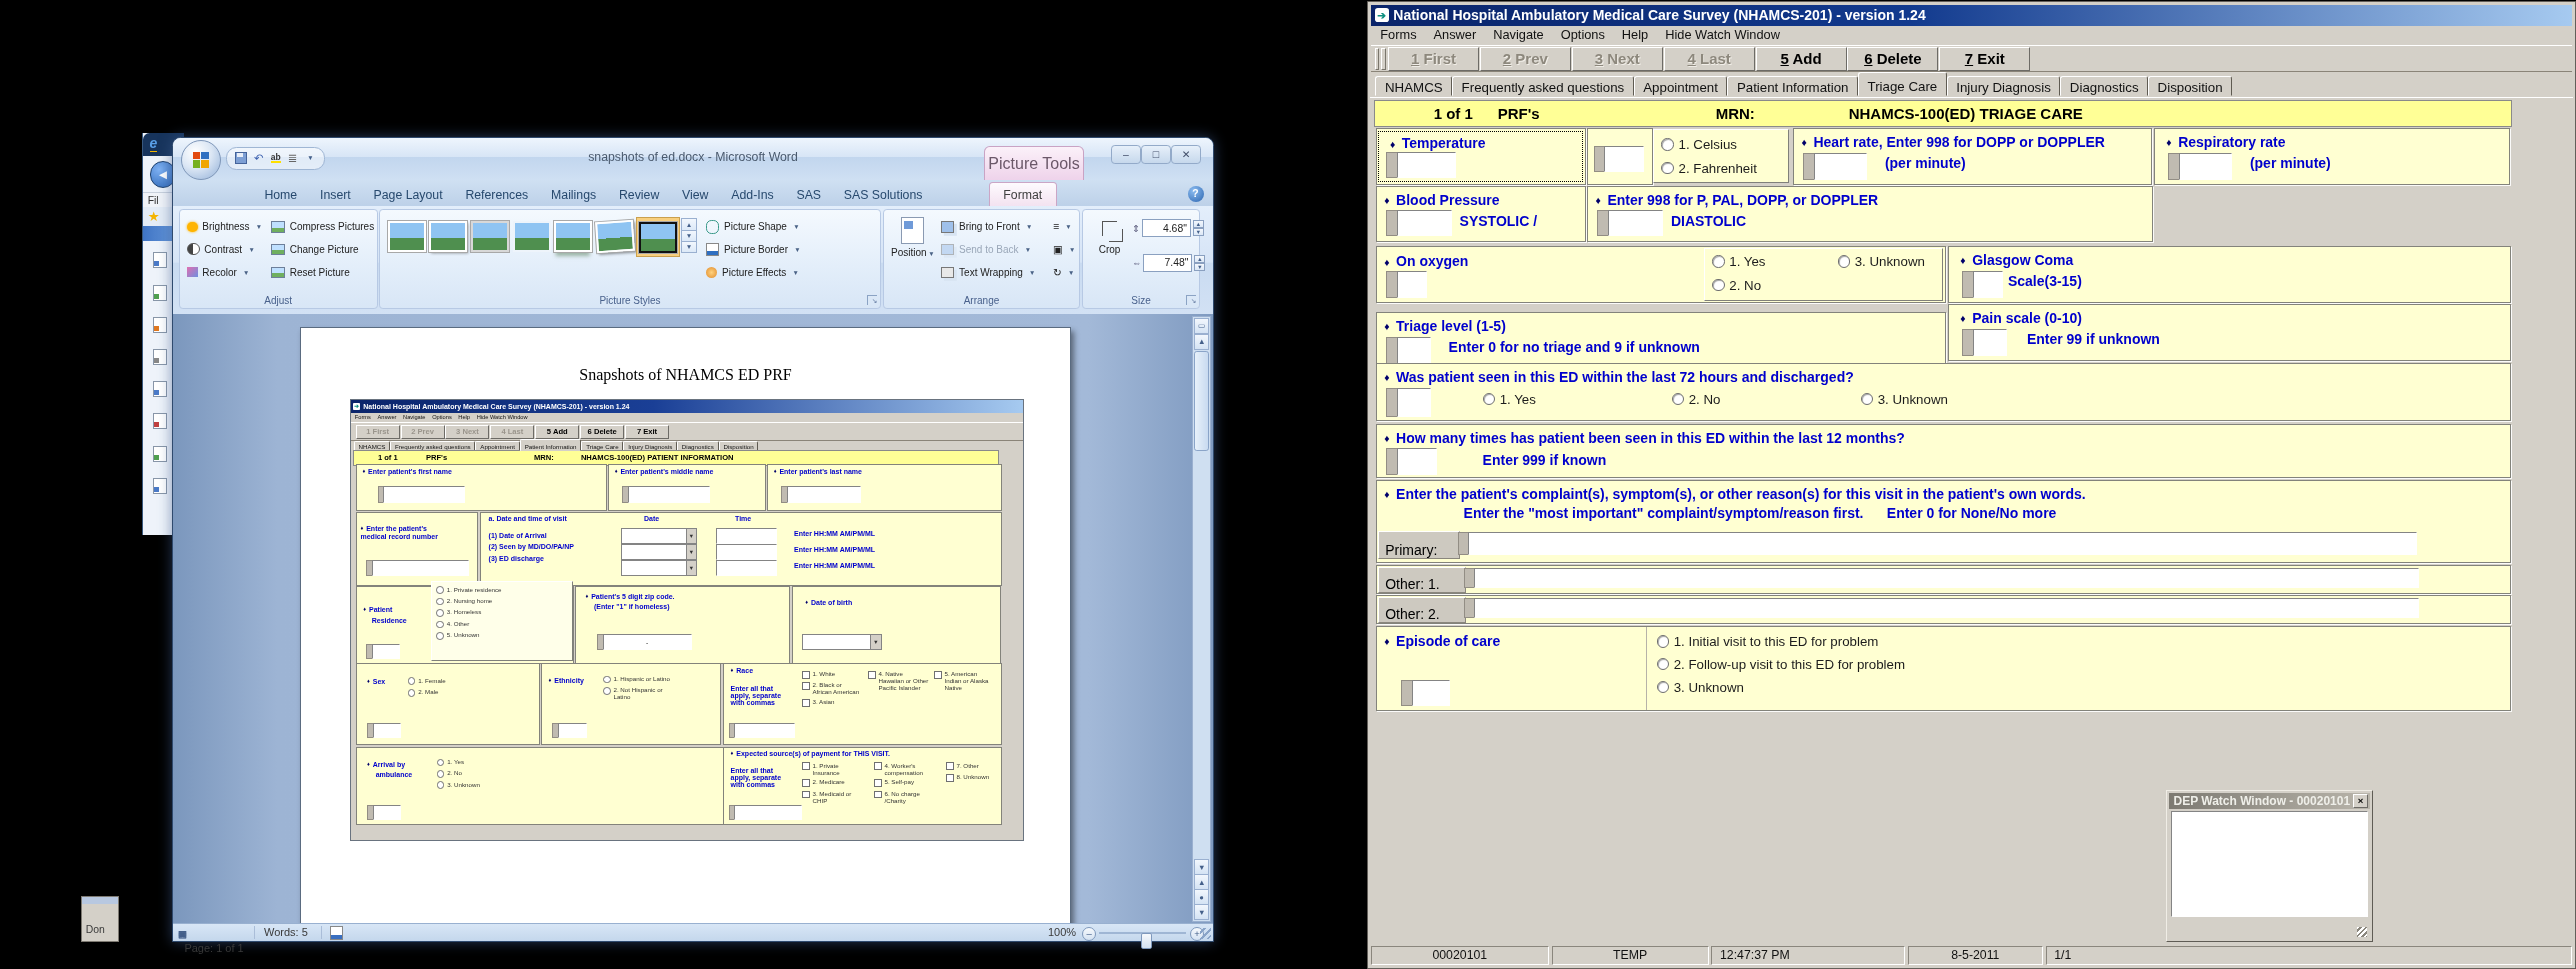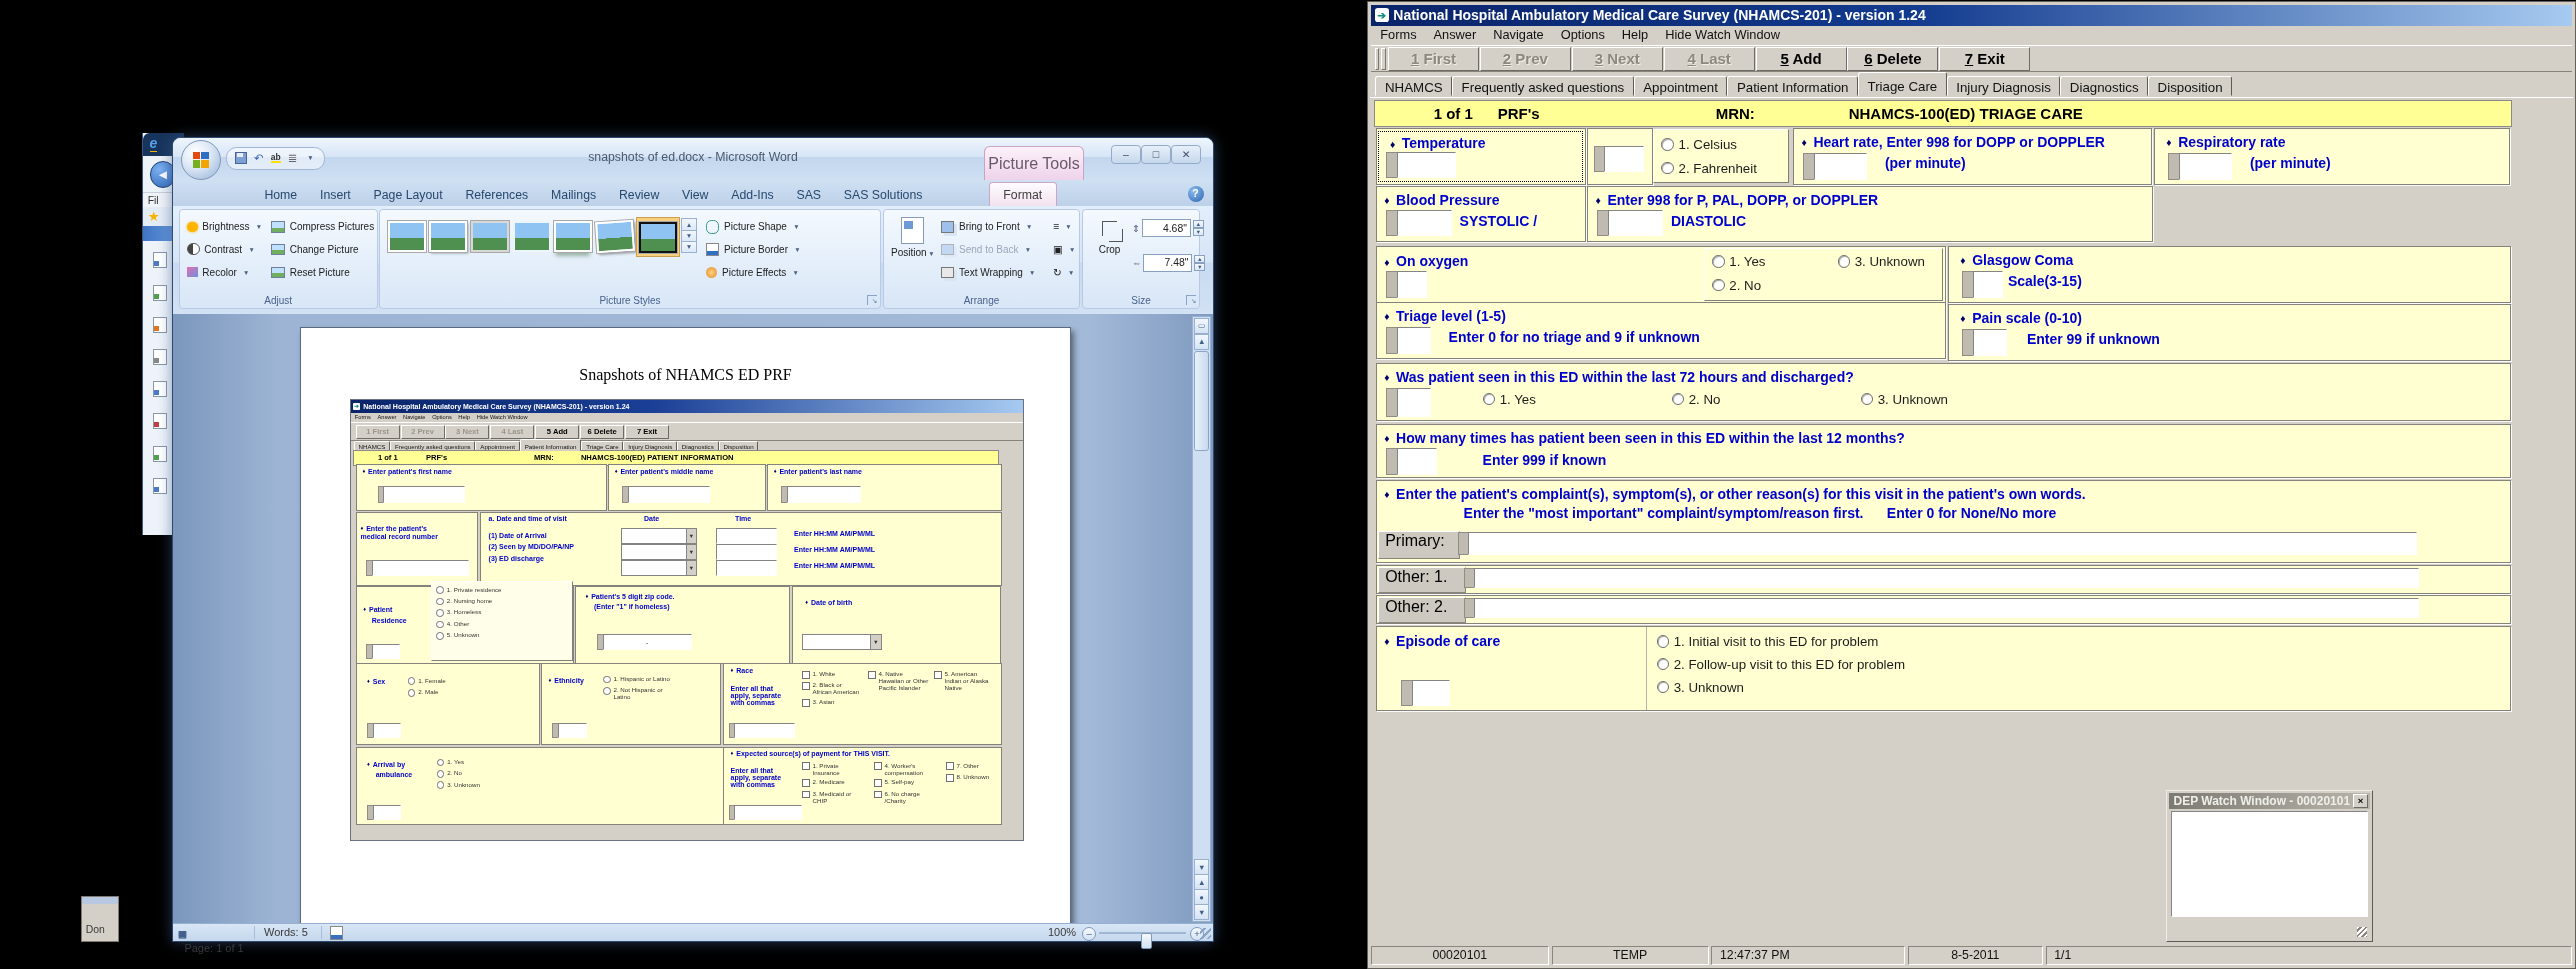--- a/index.html
+++ b/index.html
@@ -39,21 +39,21 @@
   .dm{color:#00006b;font-size:10.4px;margin-right:6.6px;vertical-align:0.9px}
   .iw{position:absolute;display:flex}
   .ig{width:9.5px;background:#c0bbb1;border:0.9px solid #928d84;border-right:none}
   .inp{background:#fff;border:1.9px solid;border-color:#848484 #fff #fff #848484}
   .rsub{position:absolute;background:#ffffd2;border:0.9px solid;border-color:#fff #80807a #80807a #fff}
   .ritem{display:flex;align-items:flex-start;gap:4.7px;font-size:13.3px;color:#1c1c1c}
   .radio{width:10.4px;height:10.4px;border-radius:50%;background:#fff;border:0.9px solid #6e6e6e;
        box-shadow:inset 0.9px 0.9px 0.9px rgba(0,0,0,.35);flex:none;margin-top:0.9px}
   .vlist[data-repeat]{display:flex;flex-direction:column;gap:8.5px}
   .chip{position:absolute;background:#cdc9c0;border:0.9px solid;border-color:#fff #8a867d #8a867d #fff;
-       display:flex;align-items:flex-start;padding-left:5.7px;font-size:16px;color:#000}
+       display:flex;align-items:flex-end;padding-left:5.7px;font-size:14px;color:#000}
   .statusbar{position:absolute;left:2.8px;top:944px;right:2.8px;height:19px;display:flex;gap:2.8px;align-items:stretch}
   .cell{border:0.9px solid;border-color:#8a867d #fff #fff #8a867d;font-size:12.3px;color:#111;
        display:flex;align-items:center;justify-content:center}
   .cell.l{justify-content:flex-start;padding-left:7.6px}
   
   .watch{position:absolute;left:796px;top:692px;width:205px;height:150px;background:#d4d0c8;
        border:1.9px solid;border-color:#f0ede6 #5f5c55 #5f5c55 #f0ede6}
   .wtitle2{height:16px;margin:1.9px;background:linear-gradient(90deg,#7d7a72,#b9b5ab);display:flex;align-items:center;
        color:#efefe9;font-weight:bold;font-size:12px;padding-left:4.7px}
   .wclose{margin-left:auto;margin-right:1.9px;width:13.3px;height:12.3px;background:#d4d0c8;border:0.9px solid;
@@ -811,21 +811,21 @@
     </div>
     <div class="panel" style="left:578px;top:148px;width:561px;height:55px">
       <div class="lbl" style="left:11.4px;top:4.7px"><span class="dm">♦</span><span>Glasgow Coma</span></div>
       <div class="lbl" style="left:59px;top:26.5px">Scale(3-15)</div>
       <div class="iw" style="left:13.3px;top:24.6px">
           <span class="ig"></span>
           <div class="inp" style="width:28px;height:24.6px"></div>
         </div>
     </div>
 
-    <div class="panel" style="left:5.7px;top:204px;width:568px;height:55px">
+    <div class="panel" style="left:5.7px;top:214px;width:568px;height:55px">
       <div class="lbl" style="left:7.6px;top:4.7px"><span class="dm">♦</span><span>Triage level (1-5)</span></div>
       <div class="lbl" style="left:72px;top:26.5px">Enter 0 for no triage and 9 if unknown</div>
       <div class="iw" style="left:9.5px;top:24.6px">
           <span class="ig"></span>
           <div class="inp" style="width:32px;height:24.6px"></div>
         </div>
     </div>
     <div class="panel" style="left:578px;top:206px;width:561px;height:55px">
       <div class="lbl" style="left:11.4px;top:4.7px"><span class="dm">♦</span><span>Pain scale (0-10)</span></div>
       <div class="lbl" style="left:78px;top:26.5px">Enter 99 if unknown</div>

